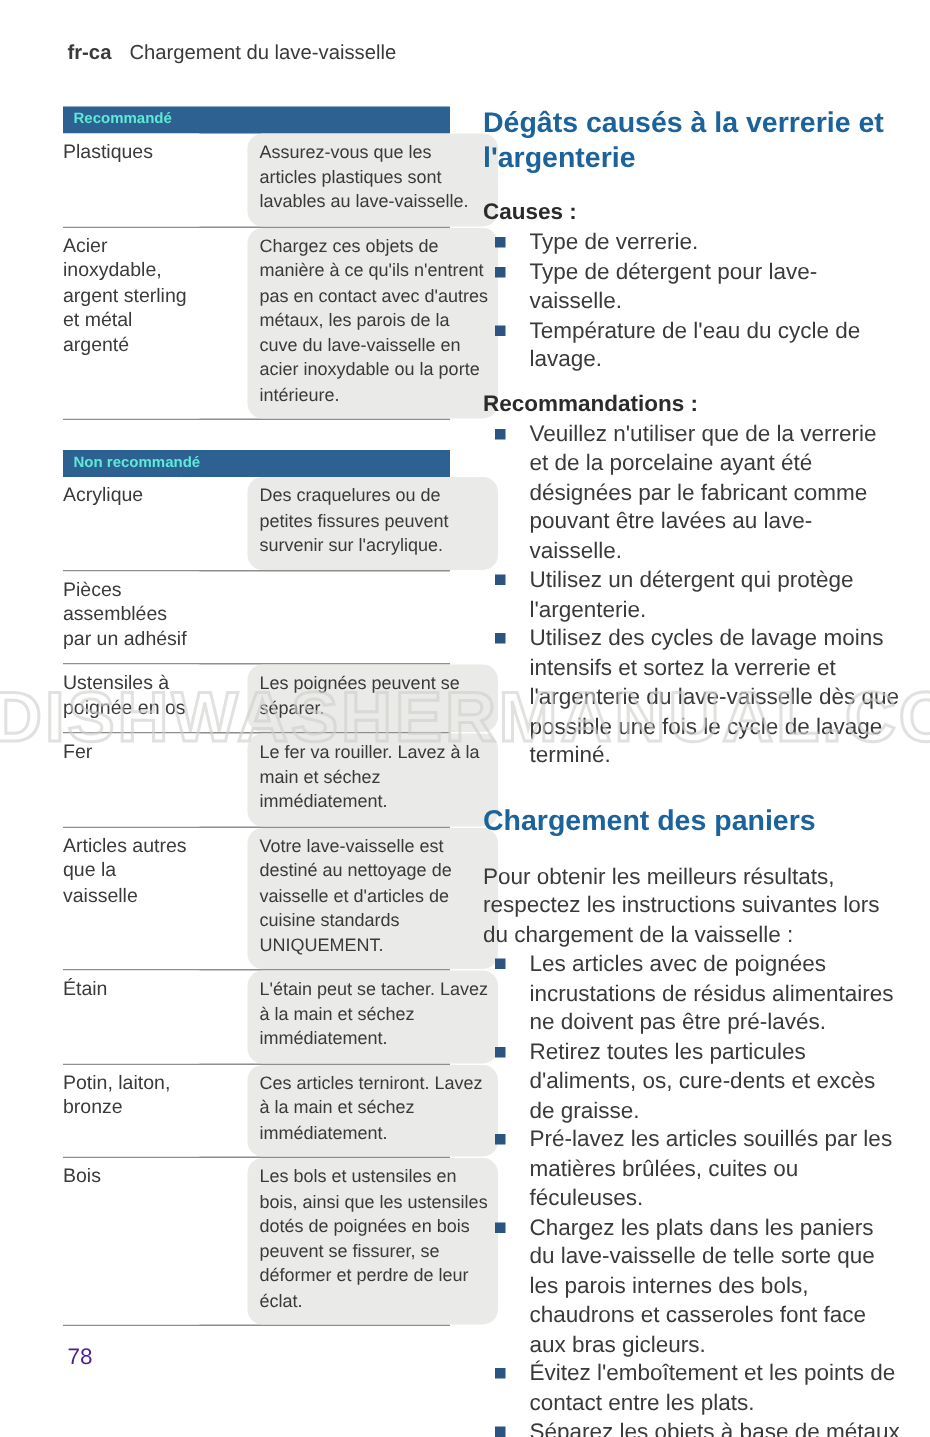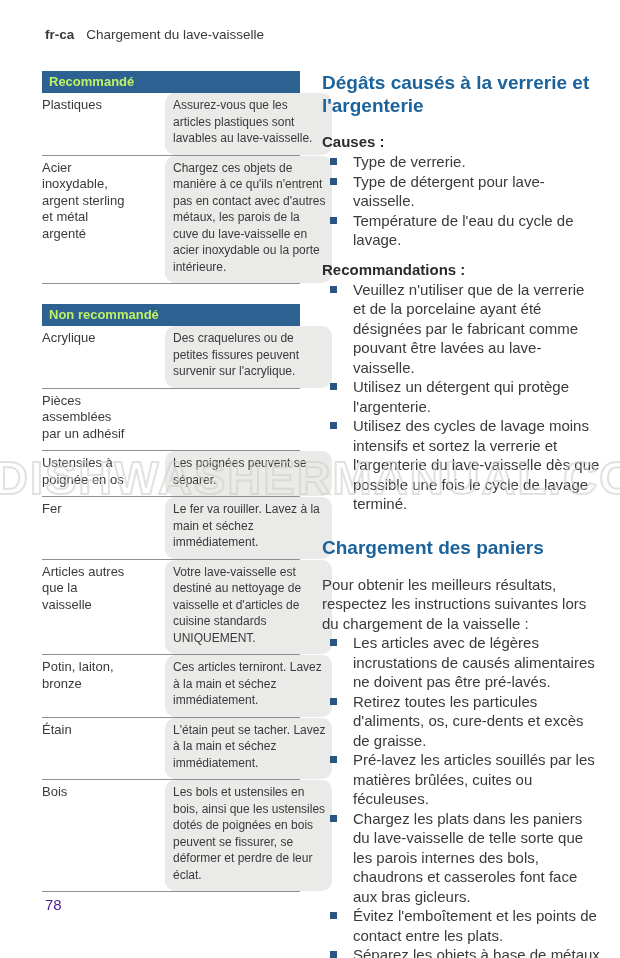--- a/index.html
+++ b/index.html
@@ -24,22 +24,22 @@
   .columns {
     position:absolute; top:71px; left:42px;
     display:flex; gap:22px;
   }
   .col-left  { width:258px; }
   .col-right { width:278px; padding-top:0px; }
 
   
   .mtable { width:258px; margin-bottom:20px; }
   .thead {
-    background:#2c6191; color:#bef264;
-    font-weight:bold; font-size:13px;
+    background:#2c6191; color:#5eead4;
+    font-weight:bold; font-size:10px;
     padding:3px 7px 4px 7px;
   }
   .trow {
     display:grid; grid-template-columns:91px 167px;
     border-bottom:1px solid #8e8e8e;
     gap:32px;
   }
   .tlabel {
     background:#ffffff; font-size:13px; line-height:16.5px;
     padding:4px 6px 8px 0;
@@ -127,28 +127,28 @@
       </div>
       <div class="trow">
         <div class="tlabel">Fer</div>
         <div class="tvalue">Le fer va rouiller. Lavez à la main et séchez immédiatement.</div>
       </div>
       <div class="trow">
         <div class="tlabel">Articles autres que la vaisselle</div>
         <div class="tvalue">Votre lave-vaisselle est destiné au nettoyage de vaisselle et d'articles de cuisine standards UNIQUEMENT.</div>
       </div>
       <div class="trow">
+        <div class="tlabel">Étain</div>
+        <div class="tvalue">L'étain peut se tacher. Lavez à la main et séchez immédiatement.</div>
+      </div>
+      <div class="trow">
         <div class="tlabel">Potin, laiton, bronze</div>
         <div class="tvalue">Ces articles terniront. Lavez à la main et séchez immédiatement.</div>
       </div>
       <div class="trow">
-        <div class="tlabel">Étain</div>
-        <div class="tvalue">L'étain peut se tacher. Lavez à la main et séchez immédiatement.</div>
-      </div>
-      <div class="trow">
         <div class="tlabel">Bois</div>
         <div class="tvalue">Les bols et ustensiles en bois, ainsi que les ustensiles dotés de poignées en bois peuvent se fissurer, se déformer et perdre de leur éclat.</div>
       </div>
     </div>
 
   </div>
 
   <div class="col-right">
 
     <div class="sec-title">Dégâts causés à la verrerie et l'argenterie</div>
@@ -181,21 +181,21 @@
       <span>Utilisez des cycles de lavage moins intensifs et sortez la verrerie et l'argenterie du lave-vaisselle dès que possible une fois le cycle de lavage terminé.</span>
     </div>
 
     <div class="spacer-lg"></div>
 
     <div class="sec-title">Chargement des paniers</div>
     <div class="intro">Pour obtenir les meilleurs résultats, respectez les instructions suivantes lors du chargement de la vaisselle :</div>
 
     <div class="bullet">
       <span class="sq"></span>
-      <span>Les articles avec de légères incrustations de causés alimentaires ne doivent pas être pré-lavés.</span>
+      <span>Les articles avec de poignées incrustations de résidus alimentaires ne doivent pas être pré-lavés.</span>
     </div>
     <div class="bullet">
       <span class="sq"></span>
       <span>Retirez toutes les particules d'aliments, os, cure-dents et excès de graisse.</span>
     </div>
     <div class="bullet">
       <span class="sq"></span>
       <span>Pré-lavez les articles souillés par les matières brûlées, cuites ou féculeuses.</span>
     </div>
     <div class="bullet">

